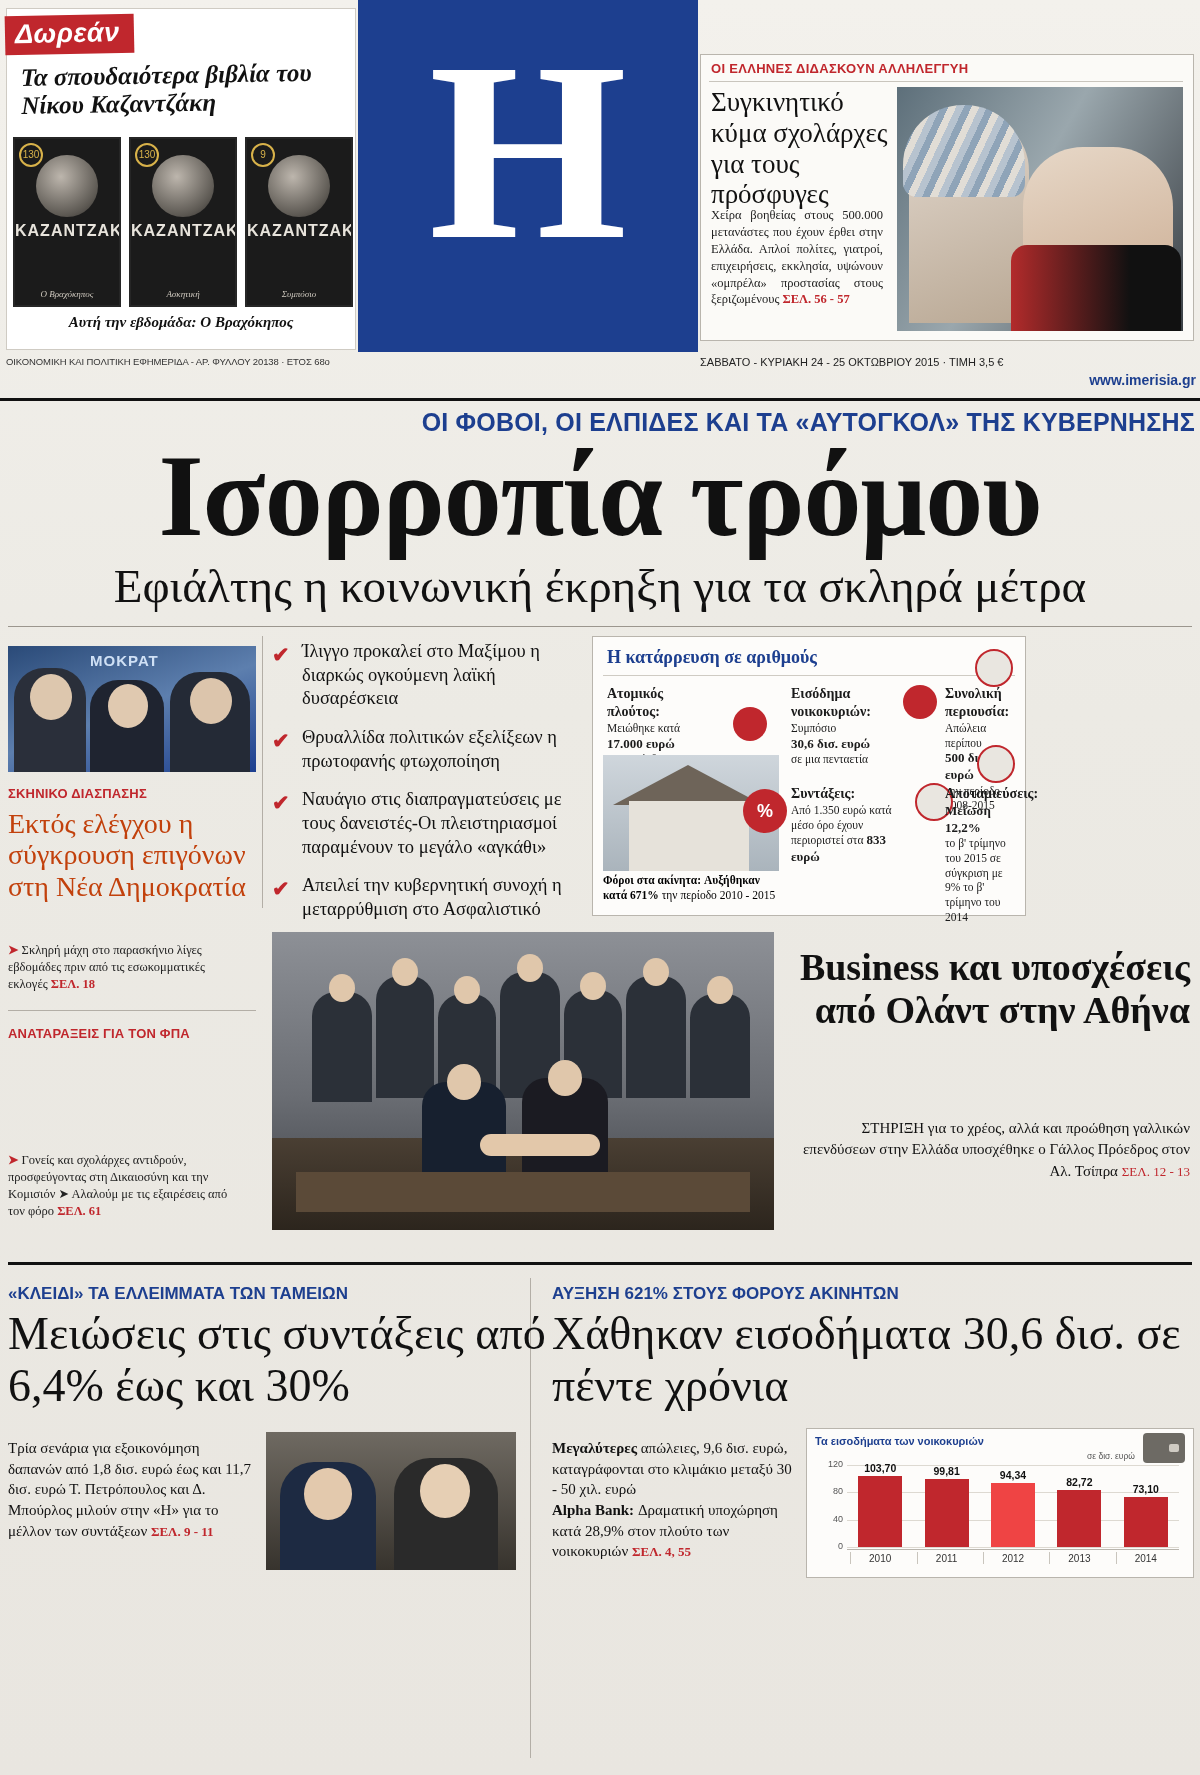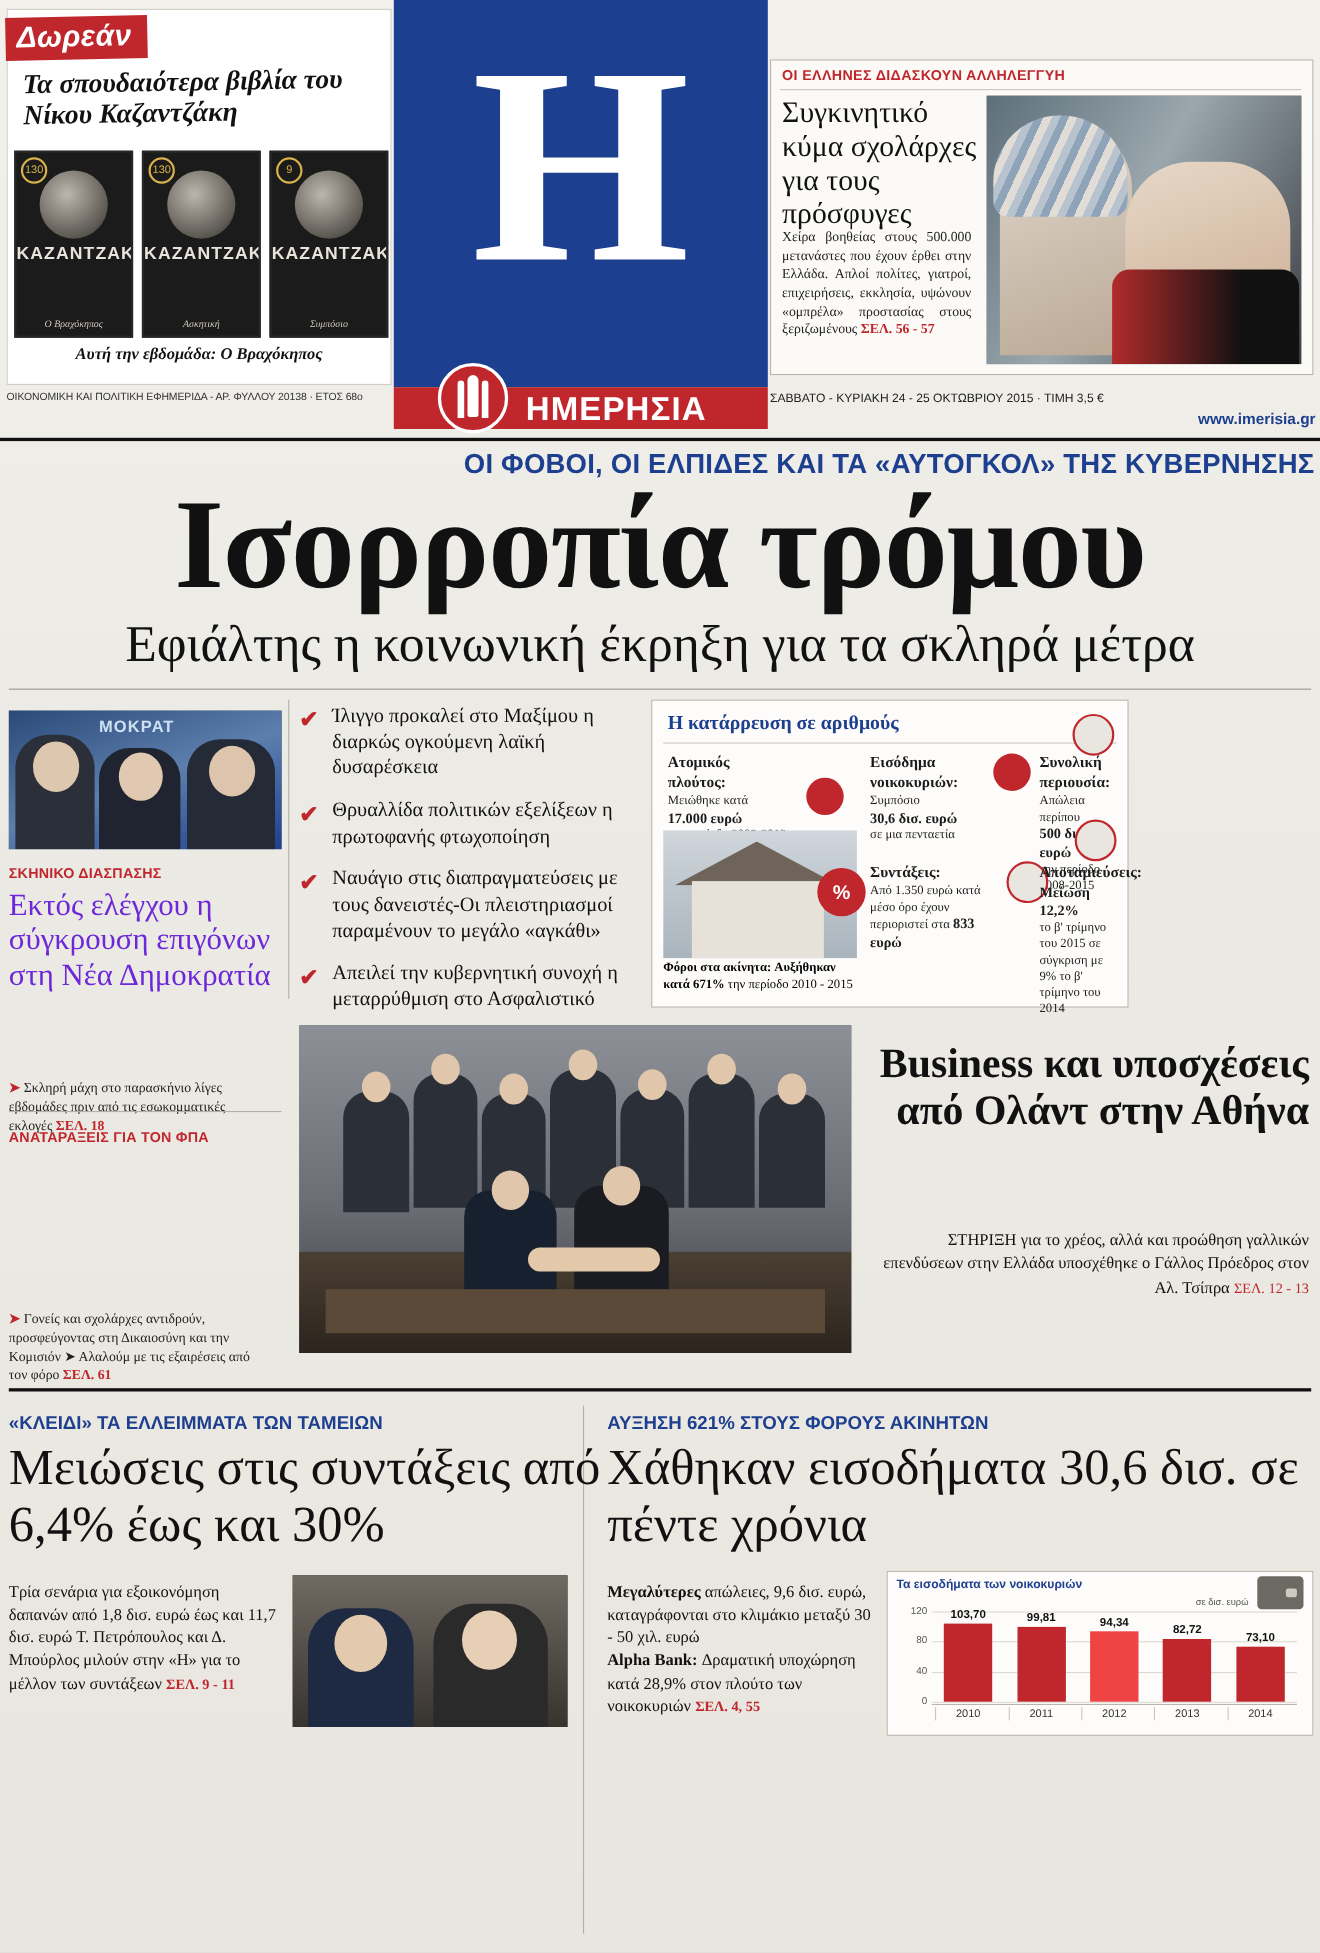--- a/index.html
+++ b/index.html
@@ -76,22 +76,22 @@
   .leftphoto{position:absolute;left:8px;top:646px;width:248px;height:126px;overflow:hidden;background:#27405f;}
   .leftphoto .bg{position:absolute;inset:0;background:linear-gradient(160deg,#2a4a78 0%,#5d7fae 50%,#1d3f8f 100%);}
   .leftphoto .m1{position:absolute;left:6px;top:22px;width:72px;height:104px;background:#2a2f3a;border-radius:30px 30px 0 0;}
   .leftphoto .m1 .f{position:absolute;left:16px;top:6px;width:42px;height:46px;border-radius:50%;background:#ddc7ae;}
   .leftphoto .m2{position:absolute;left:82px;top:34px;width:74px;height:92px;background:#1f2430;border-radius:28px 28px 0 0;}
   .leftphoto .m2 .f{position:absolute;left:18px;top:4px;width:40px;height:44px;border-radius:50%;background:#e0c9b0;}
   .leftphoto .m3{position:absolute;left:162px;top:26px;width:80px;height:100px;background:#242a36;border-radius:30px 30px 0 0;}
   .leftphoto .m3 .f{position:absolute;left:20px;top:6px;width:42px;height:46px;border-radius:50%;background:#dcc5ac;}
   .leftphoto .logo{position:absolute;left:82px;top:6px;color:#cfe0f5;font-family:"Liberation Sans",sans-serif;font-weight:bold;font-size:15px;letter-spacing:1px;}
   .lk{position:absolute;font-family:"Liberation Sans",sans-serif;font-weight:bold;font-size:13px;color:#c0272d;letter-spacing:.2px;}
-  .lh{position:absolute;font-size:28px;line-height:1.12;color:#6d28d9;}
-  .ld{position:absolute;font-size:12.5px;line-height:1.35;color:#222;margin-top:39px;}
+  .lh{position:absolute;font-size:28px;line-height:1.12;color:#c2410c;}
+  .ld{position:absolute;font-size:12.5px;line-height:1.35;color:#222;}
   .ld .arw{color:#c0272d;font-weight:bold;}
   .ld .sel{color:#c0272d;font-weight:bold;}
   .lrule{position:absolute;background:#b3aea6;height:1px;}
   
   .ctrphoto{position:absolute;left:272px;top:932px;width:502px;height:298px;overflow:hidden;background:#6c6e72;}
   .ctrphoto .bg{position:absolute;inset:0;background:linear-gradient(180deg,#8d9096 0%,#6a6d73 55%,#3c3f45 100%);}
   .ctrphoto .bench{position:absolute;left:0;bottom:0;width:502px;height:92px;background:linear-gradient(180deg,#4a3f33,#2c251d);}
   .ctrphoto .desk{position:absolute;left:24px;bottom:18px;width:454px;height:40px;background:#5b4a38;}
   .pf{position:absolute;border-radius:24px 24px 0 0;background:#2b3038;}
   .pf .head{position:absolute;left:50%;transform:translateX(-50%);top:-18px;width:26px;height:28px;border-radius:50%;background:#e0c7ab;}
@@ -167,24 +167,20 @@
       </div>
       <div class="promo-week">
         <span>Αυτή την εβδομάδα:</span>
         <b>Ο Βραχόκηπος</b>
       </div>
     </div>
 
     <div class="flag">
       <div class="H">Η</div>
     </div>
-    <div class="brandbar">
-      <div class="emblem"></div>
-      <div class="name">ΗΜΕΡΗΣΙΑ</div>
-    </div>
 
     <div class="topright">
       <div class="tr-kicker">ΟΙ ΕΛΛΗΝΕΣ ΔΙΔΑΣΚΟΥΝ ΑΛΛΗΛΕΓΓΥΗ</div>
       <div class="tr-rule"></div>
       <div class="tr-head">Συγκινητικό κύμα σχολάρχες για τους πρόσφυγες</div>
       <div class="tr-body">
         <span>Χείρα βοηθείας στους 500.000 μετανάστες που έχουν έρθει στην Ελλάδα. Απλοί πολίτες, γιατροί, επιχειρήσεις, εκκλησία, υψώνουν «ομπρέλα» προστασίας στους ξεριζωμένους</span>
         <span class="sel">ΣΕΛ. 56 - 57</span>
       </div>
       <div class="tr-photo">

